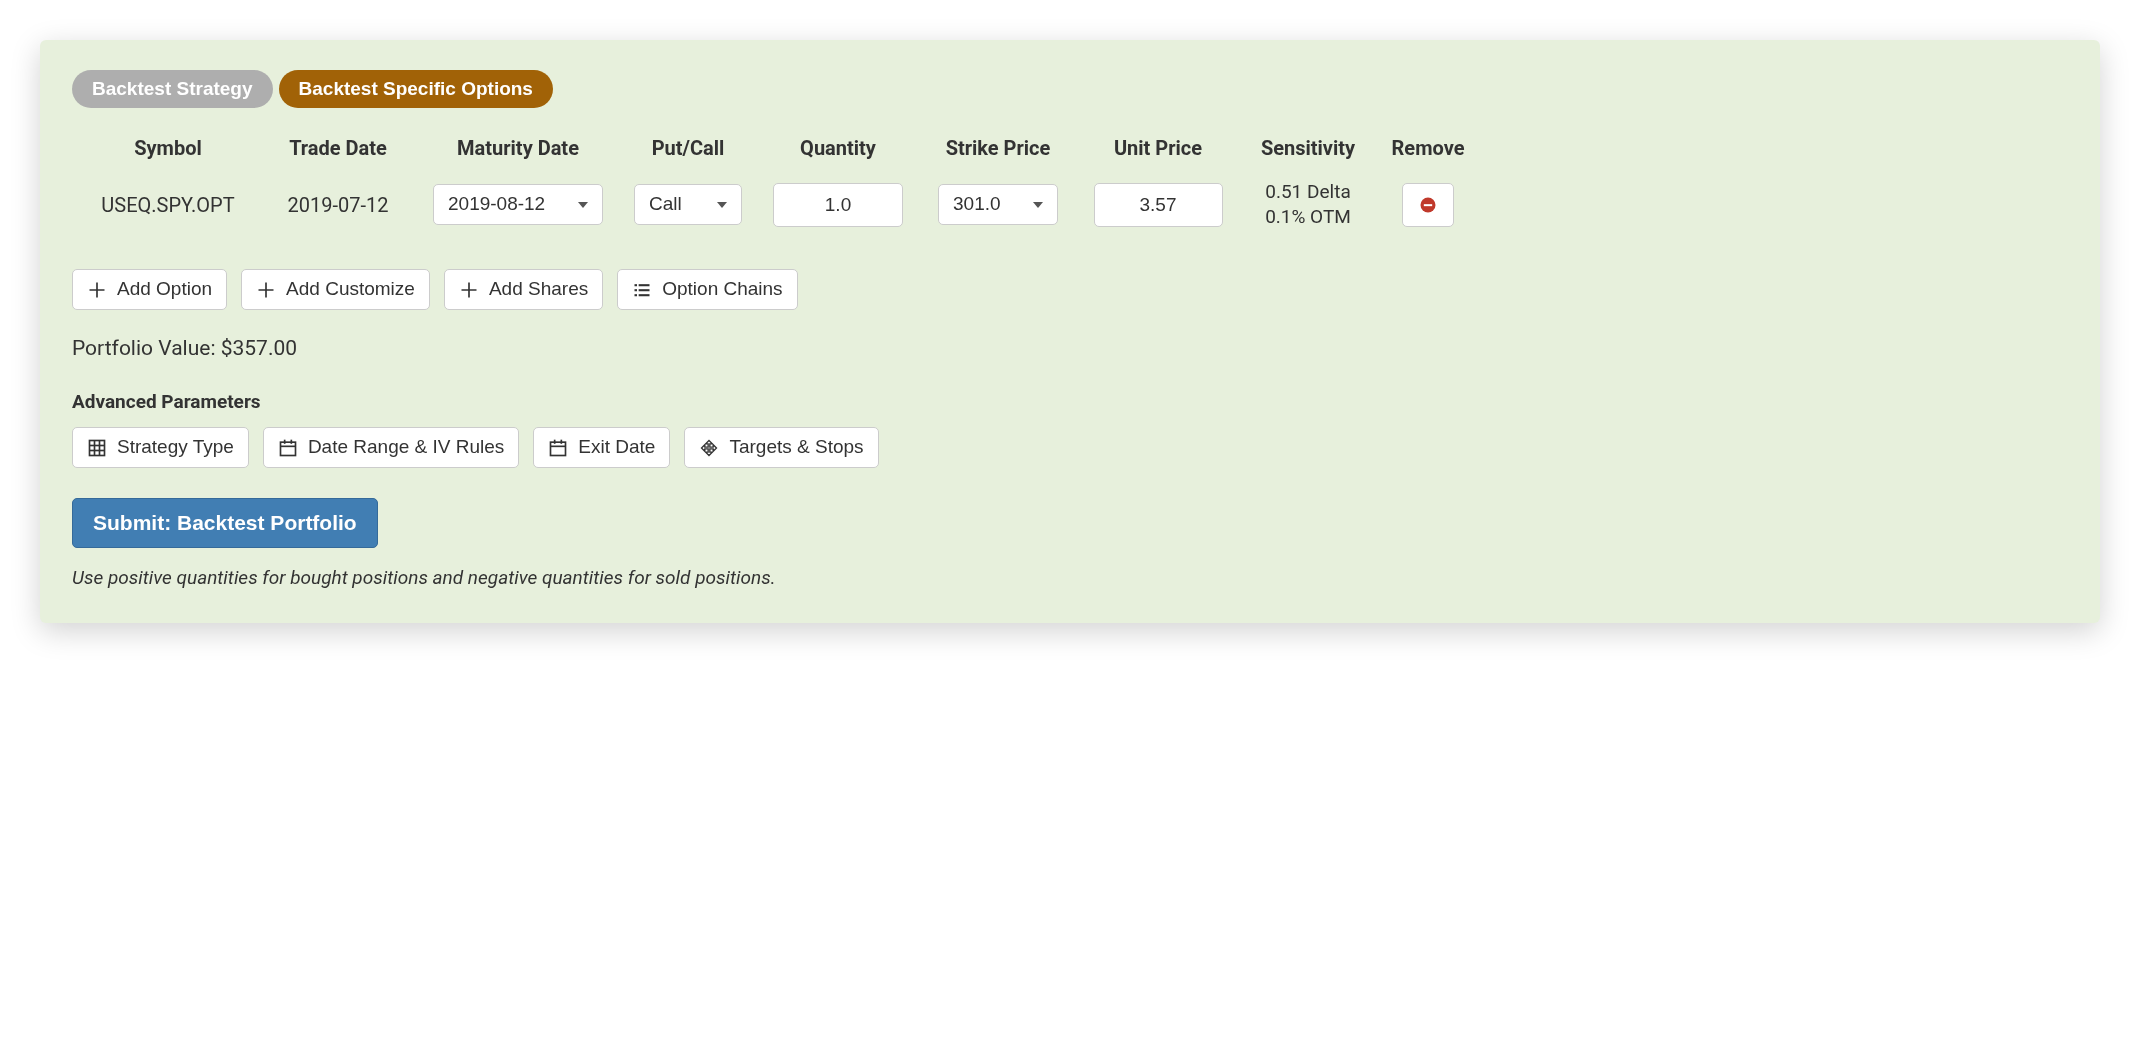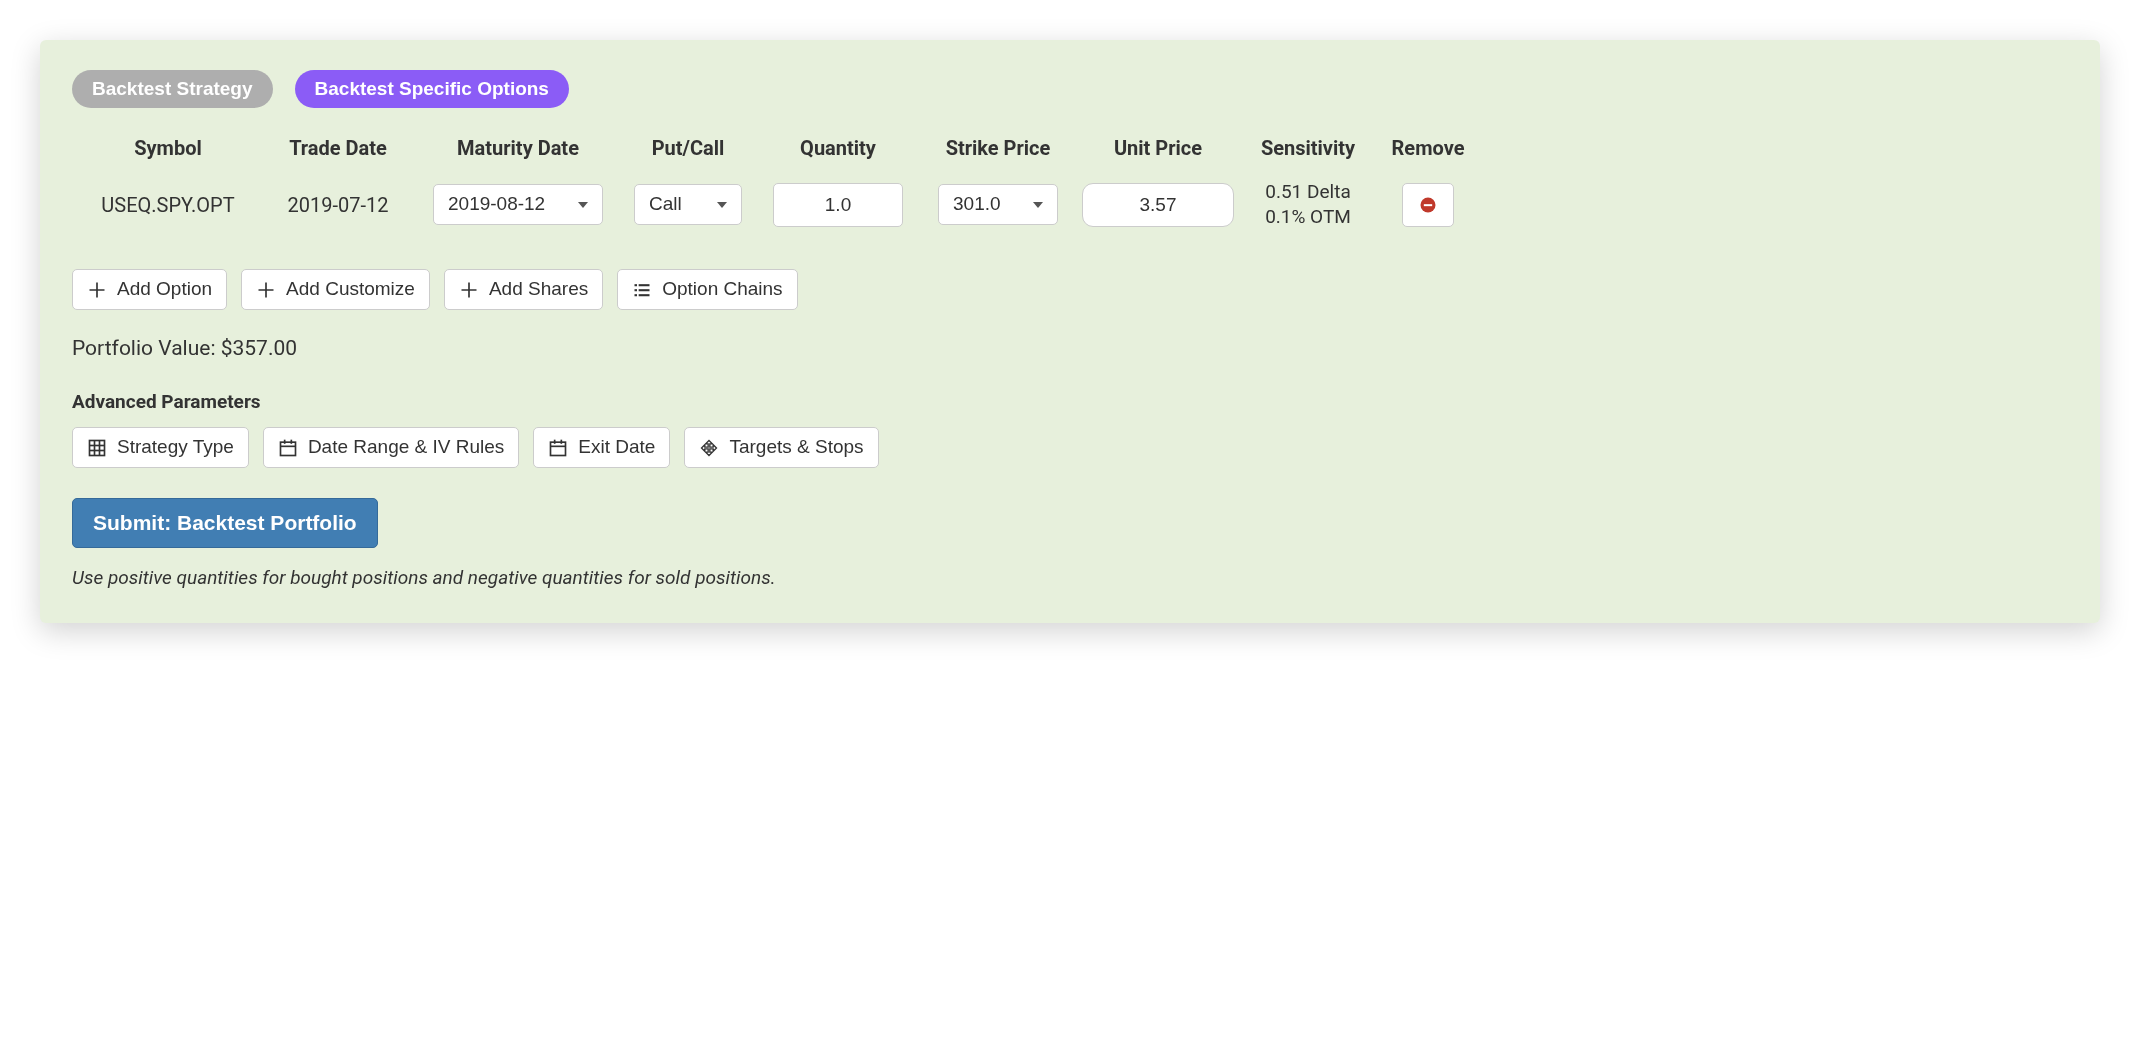--- a/index.html
+++ b/index.html
@@ -25,36 +25,36 @@
     align-items: flex-start;
     margin-bottom: 28px;
   }
   .panel-title {
     font-size: 30px;
     font-weight: 700;
     color: #333;
   }
   .tab-group {
     display: flex;
-    gap: 22px;
+    gap: 6px;
   }
   .tab-btn {
     border: none;
     border-radius: 999px;
     padding: 8px 20px;
     font-size: 19px;
     font-weight: 700;
     cursor: pointer;
     color: #fff;
   }
   .tab-btn.inactive {
     background: #aeaeae;
   }
   .tab-btn.active {
-    background: #8b5cf6;
+    background: #a16207;
     text-align: center;
   }
   .table-header {
     display: flex;
     align-items: flex-end;
     font-weight: 700;
     font-size: 20px;
     color: #333;
     padding: 0 6px 14px 6px;
   }
@@ -209,21 +209,21 @@
     <div class="col-qty">
       <input class="white-input" style="width: 130px;" value="1.0">
     </div>
     <div class="col-strike">
       <button class="white-btn dropdown" style="width:120px;justify-content:space-between;">
         <span>301.0</span>
         <span class="caret-down"></span>
       </button>
     </div>
     <div class="col-unit">
-      <input class="white-input" style="width: 152px; border-radius: 11px;" value="3.57">
+      <input class="white-input" style="width: 129px;" value="3.57">
     </div>
     <div class="col-sens sens-lines">
       <div>0.51 Delta</div>
       <div>0.1% OTM</div>
     </div>
     <div class="col-remove">
       <button class="remove-btn">
         <svg class="minus-circle" viewBox="0 0 24 24">
           <circle cx="12" cy="12" r="9" fill="#c0392b"></circle>
           <rect x="7" y="11" width="10" height="2.4" fill="#fff"></rect>

